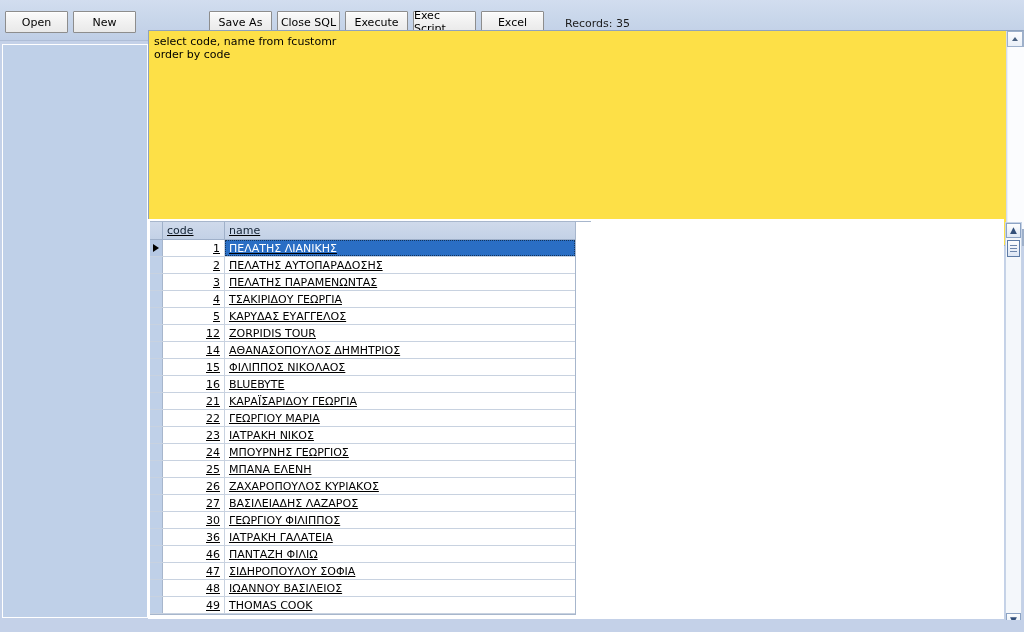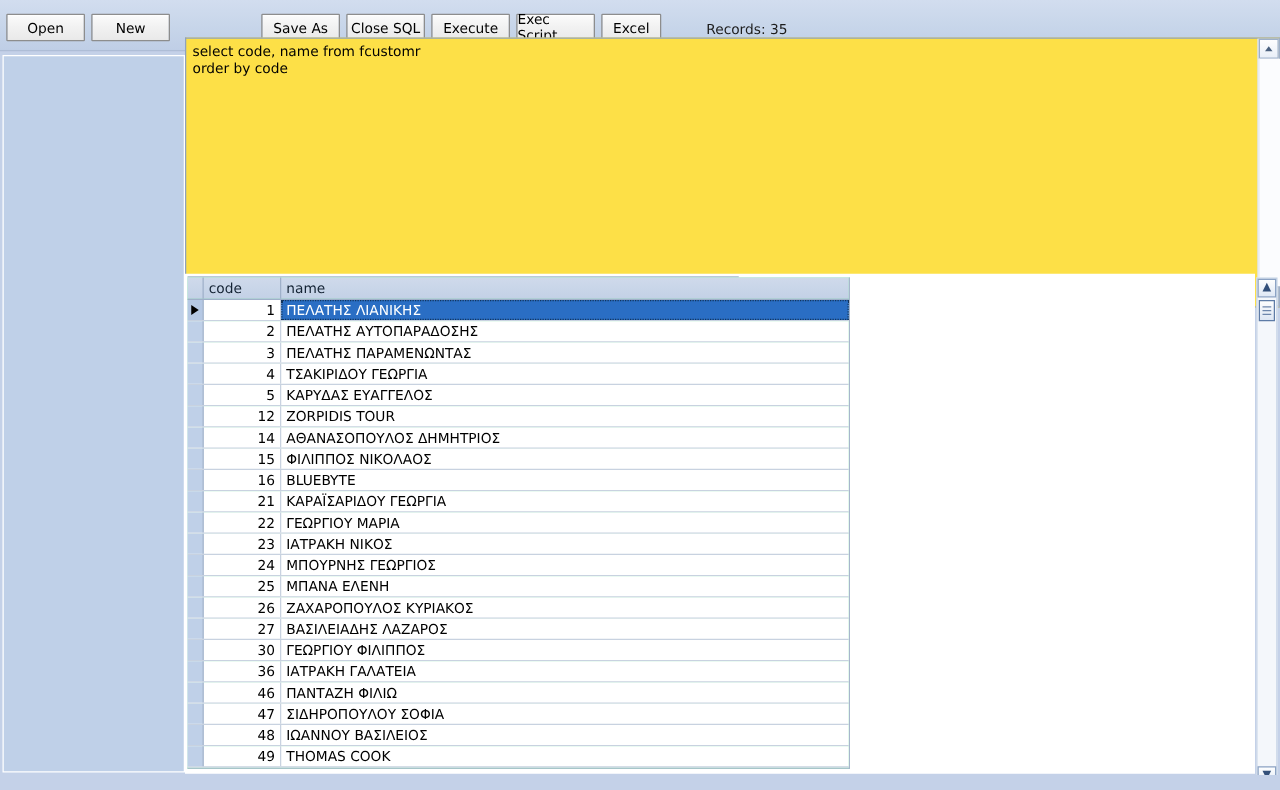--- a/index.html
+++ b/index.html
@@ -110,25 +110,26 @@
   .chev{color:#33507a;font-size:9px;line-height:9px;}
 
   
   .content-bg{
     position:absolute;left:148px;top:219px;width:856px;height:400px;
     background:#ffffff;
   }
 
   
   .grid{
-    position:absolute;left:150px;top:222px;width:530px;
+    position:absolute;left:150px;top:222px;width:426px;
     border:1px solid #a7b6cc;
     border-top:none;border-left:none;
     box-sizing:border-box;
-    background:#86efac;
+    background:#0f766e;
+    text-decoration:underline;
   }
   .grid-top-border{
     position:absolute;left:150px;top:221px;width:441px;height:1px;background:#a7b6cc;
   }
   .ghead{
     display:flex;height:18px;
     background:linear-gradient(to bottom,#cfdaeb,#c3d1e6);
     border-bottom:1px solid #9fb0c9;
     box-sizing:border-box;
   }
@@ -167,21 +168,21 @@
 
   <div class="toolbar">
     <div id="toolbar-buttons">
         <div class="tb-btn" style="left: 5px; width: 63px;">Open</div>
         <div class="tb-btn" style="left: 73px; width: 63px;">New</div>
         <div class="tb-btn" style="left: 141px; width: 63px; margin-top: 47px;">Save</div>
         <div class="tb-btn" style="left: 209px; width: 63px;">Save As</div>
         <div class="tb-btn" style="left: 277px; width: 63px;">Close SQL</div>
         <div class="tb-btn" style="left: 345px; width: 63px;">Execute</div>
         <div class="tb-btn" style="left: 413px; width: 63px;">Exec Script</div>
-        <div class="tb-btn" style="left: 481px; width: 48px;">Excel</div>
+        <div class="tb-btn" style="left: 481px; width: 63px;">Excel</div>
       </div>
     <div class="records">Records: 35</div>
   </div>
 
   <div class="leftpanel"></div>
 
   <div class="editor-wrap">
     <div class="editor-text" contenteditable="false" style="">select code, name from fcustomr
 order by code</div>
     <div class="vscroll">

